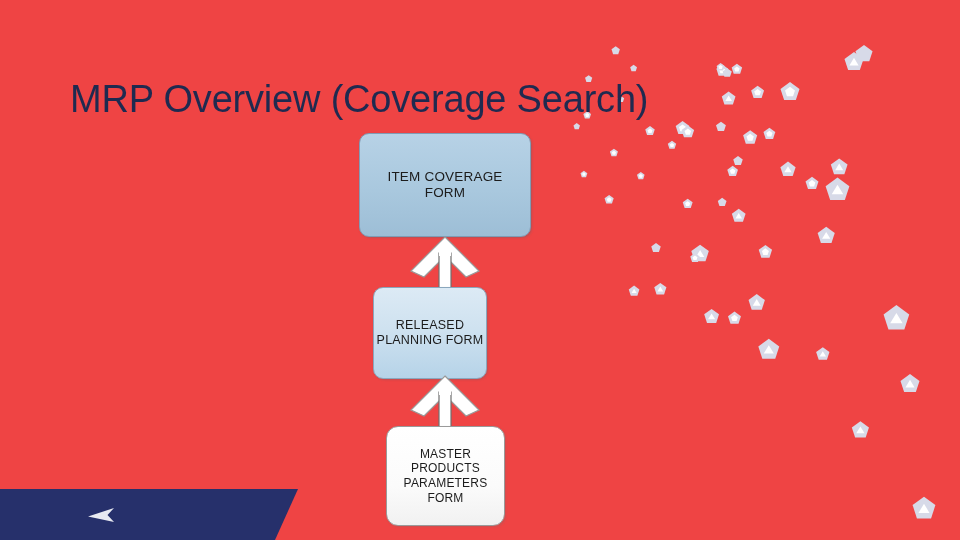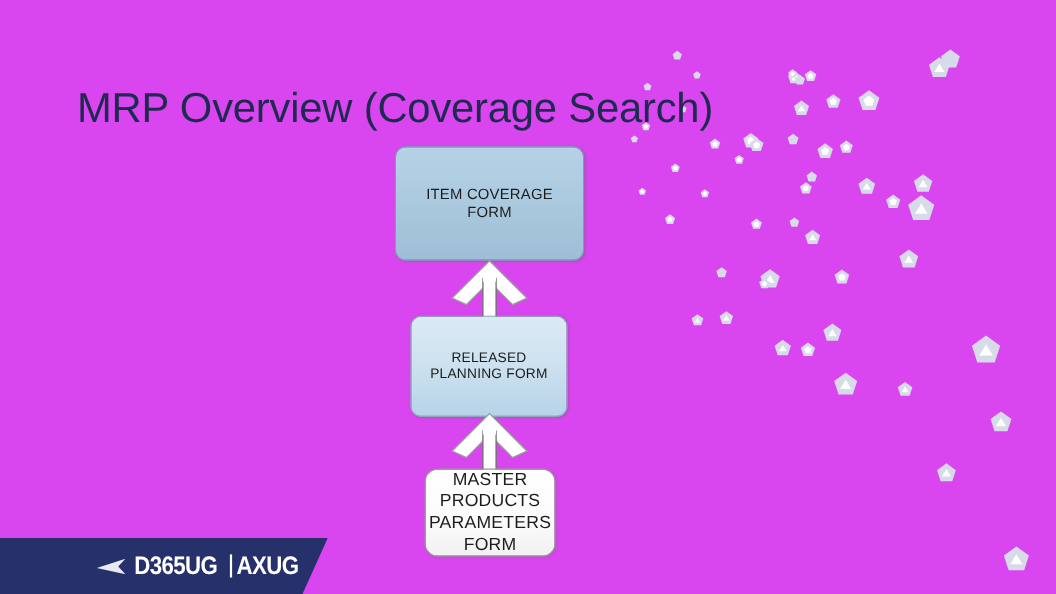--- a/index.html
+++ b/index.html
@@ -10,21 +10,21 @@
     width: 960px;
     height: 540px;
     background: #ffffff;
     font-family: "Liberation Sans", sans-serif;
     overflow: hidden;
   }
   #slide {
     position: relative;
     width: 960px;
     height: 540px;
-    background: #d946ef;
+    background: #ef4444;
     overflow: hidden;
   }
 
   
   #pentagon-field {
     position: absolute;
     right: 0;
     top: 0;
     width: 420px;
     height: 540px;
@@ -79,38 +79,38 @@
     border: 1px solid #7f9cb5;
     border-radius: 10px;
     background: linear-gradient(to bottom, #b7d2e6 0%, #a9c8de 55%, #9dbed6 100%);
     font-size: 13.5px;
     box-shadow: 1px 1px 2px rgba(90,100,110,0.35);
   }
 
   #box-released-products {
     left: 43px;
     top: 177px;
-    width: 143px;
+    width: 114px;
     height: 92px;
     border: 1px solid #8aa7bd;
     border-radius: 10px;
     background: linear-gradient(to bottom, #dceaf5 0%, #cfe2f0 45%, #b6d3e8 100%);
     font-size: 12.5px;
     box-shadow: 1px 1px 2px rgba(90,100,110,0.3);
   }
 
   #box-master-planning {
     left: 56px;
     top: 316px;
     width: 119px;
-    height: 80px;
+    height: 100px;
     border: 1px solid #9a9a9a;
     border-radius: 12px;
     background: linear-gradient(to bottom, #ffffff 0%, #fbfbfb 60%, #f1f1f1 100%);
-    font-size: 16px;
+    font-size: 12px;
     box-shadow: 1px 1px 2px rgba(110,110,110,0.28);
   }
 
   .flow-arrow {
     position: absolute;
   }
   #arrow-released-to-coverage {
     left: 75px;
     top: 125px;
     width: 80px;
@@ -287,21 +287,16 @@
     </div>
 
   </div>
 
   <div id="logo-banner">
     <div id="logo-banner-shape"></div>
     <div id="logo-lockup">
       <svg id="logo-swoosh-icon" viewBox="0 0 26 14" xmlns="http://www.w3.org/2000/svg" aria-hidden="true">
         <polygon points="0,8.4 26,0 19.5,7 26,14" fill="#e8eaf2"></polygon>
       </svg>
-      <div id="logo-wordmark">
-        <span class="wm-part">D365UG</span>
-        <span class="wm-divider"></span>
-        <span class="wm-part">AXUG</span>
-      </div>
     </div>
   </div>
 
 </div>
 
 </body></html>

